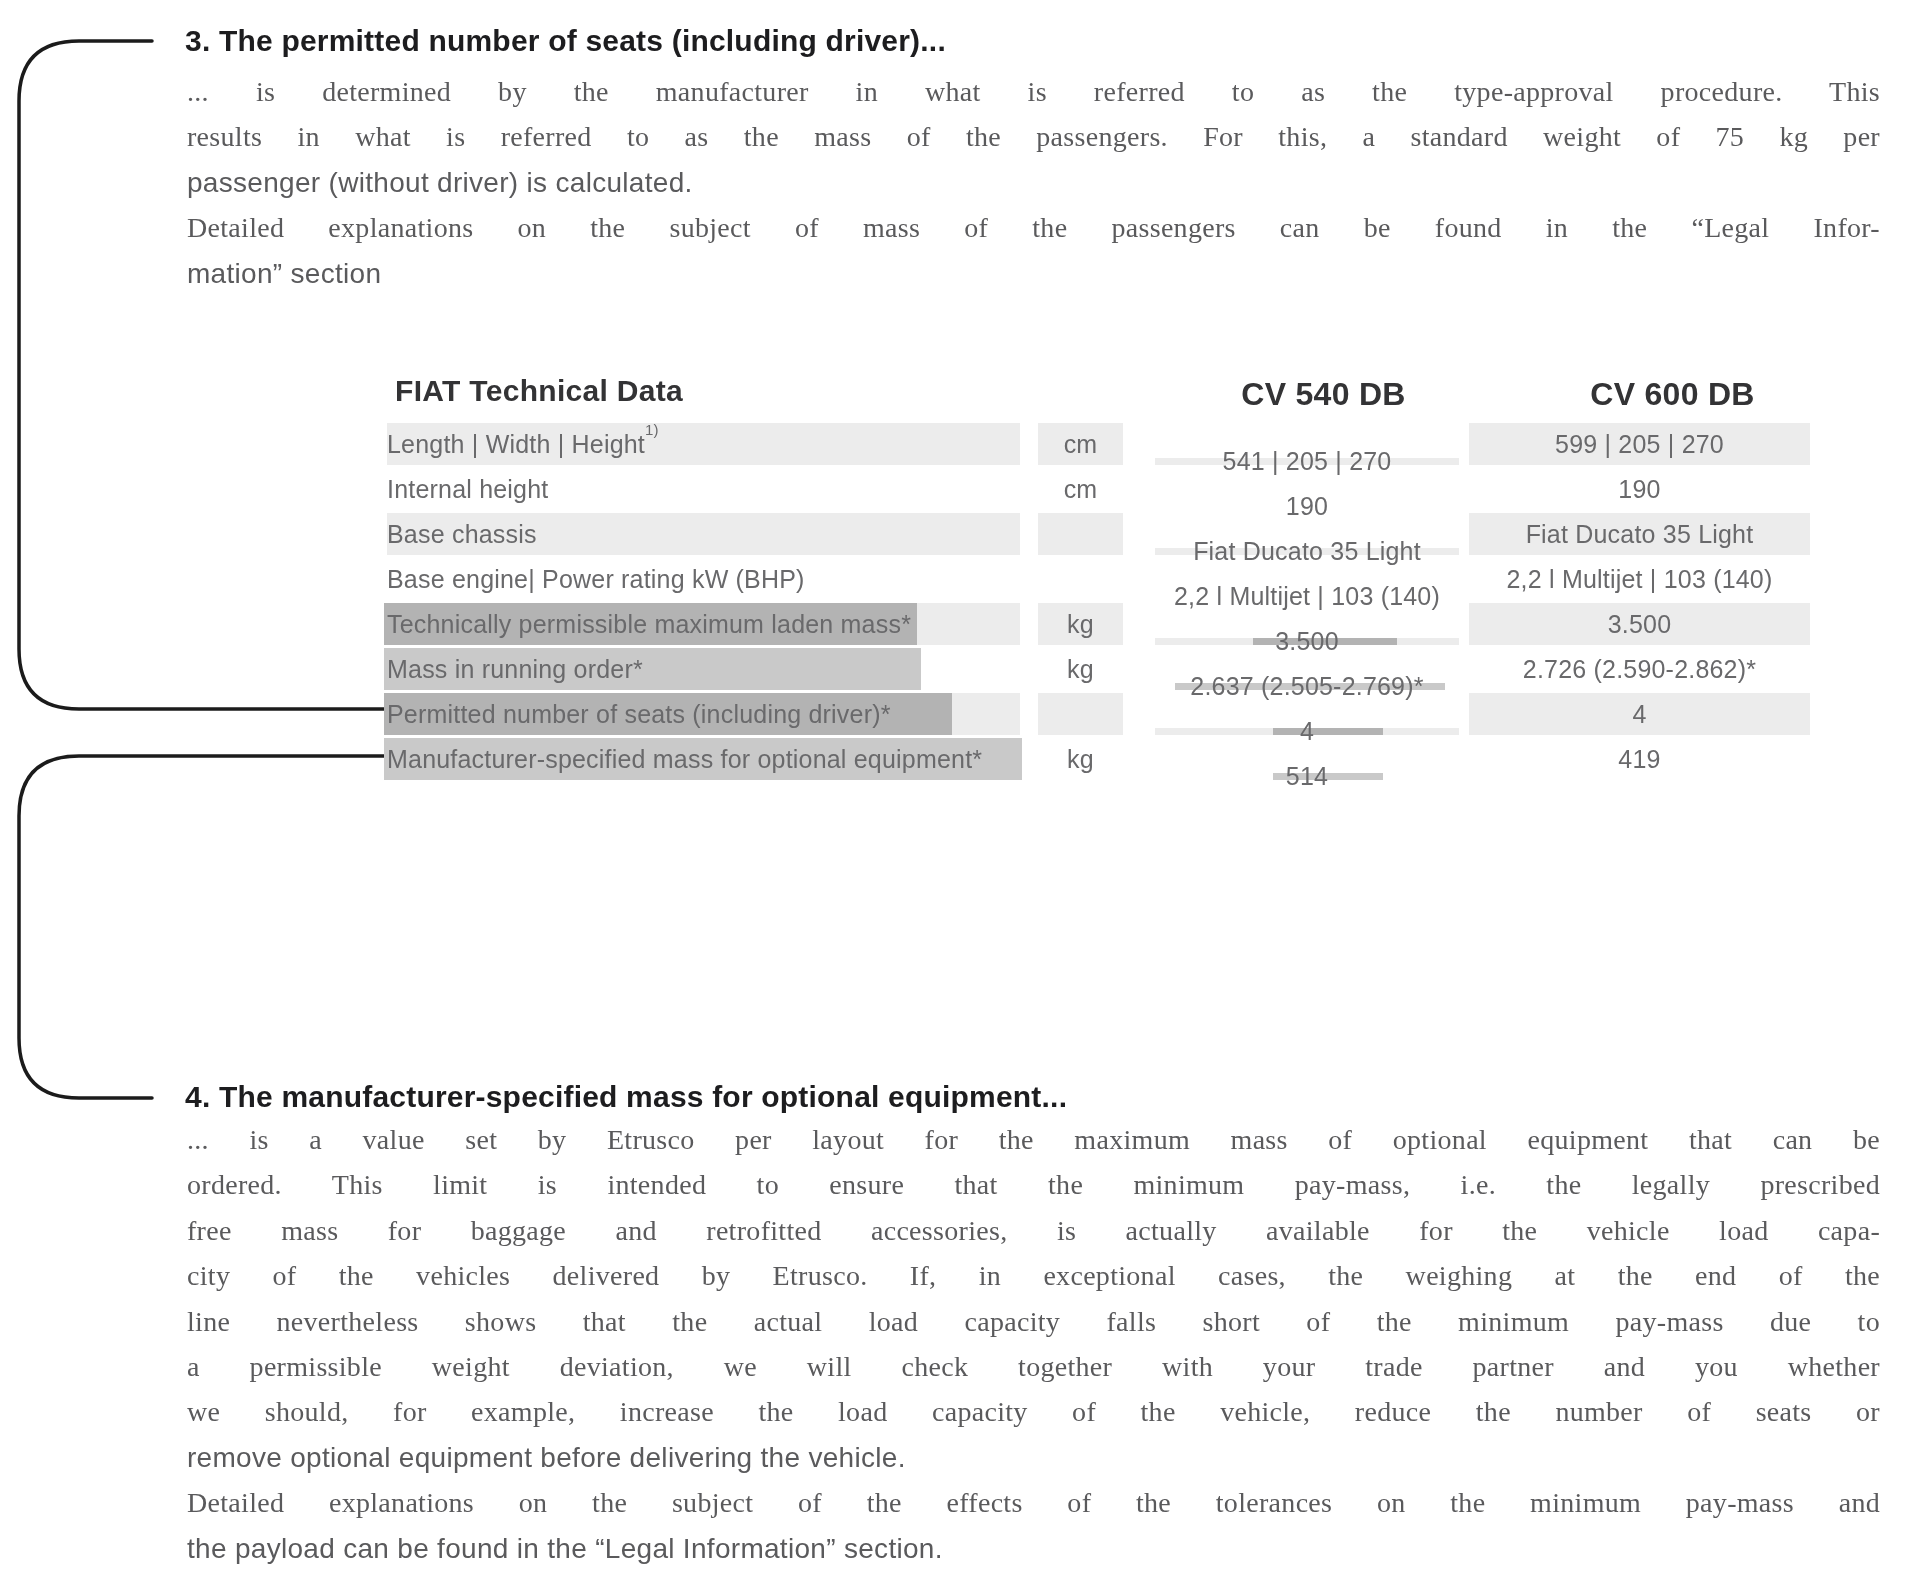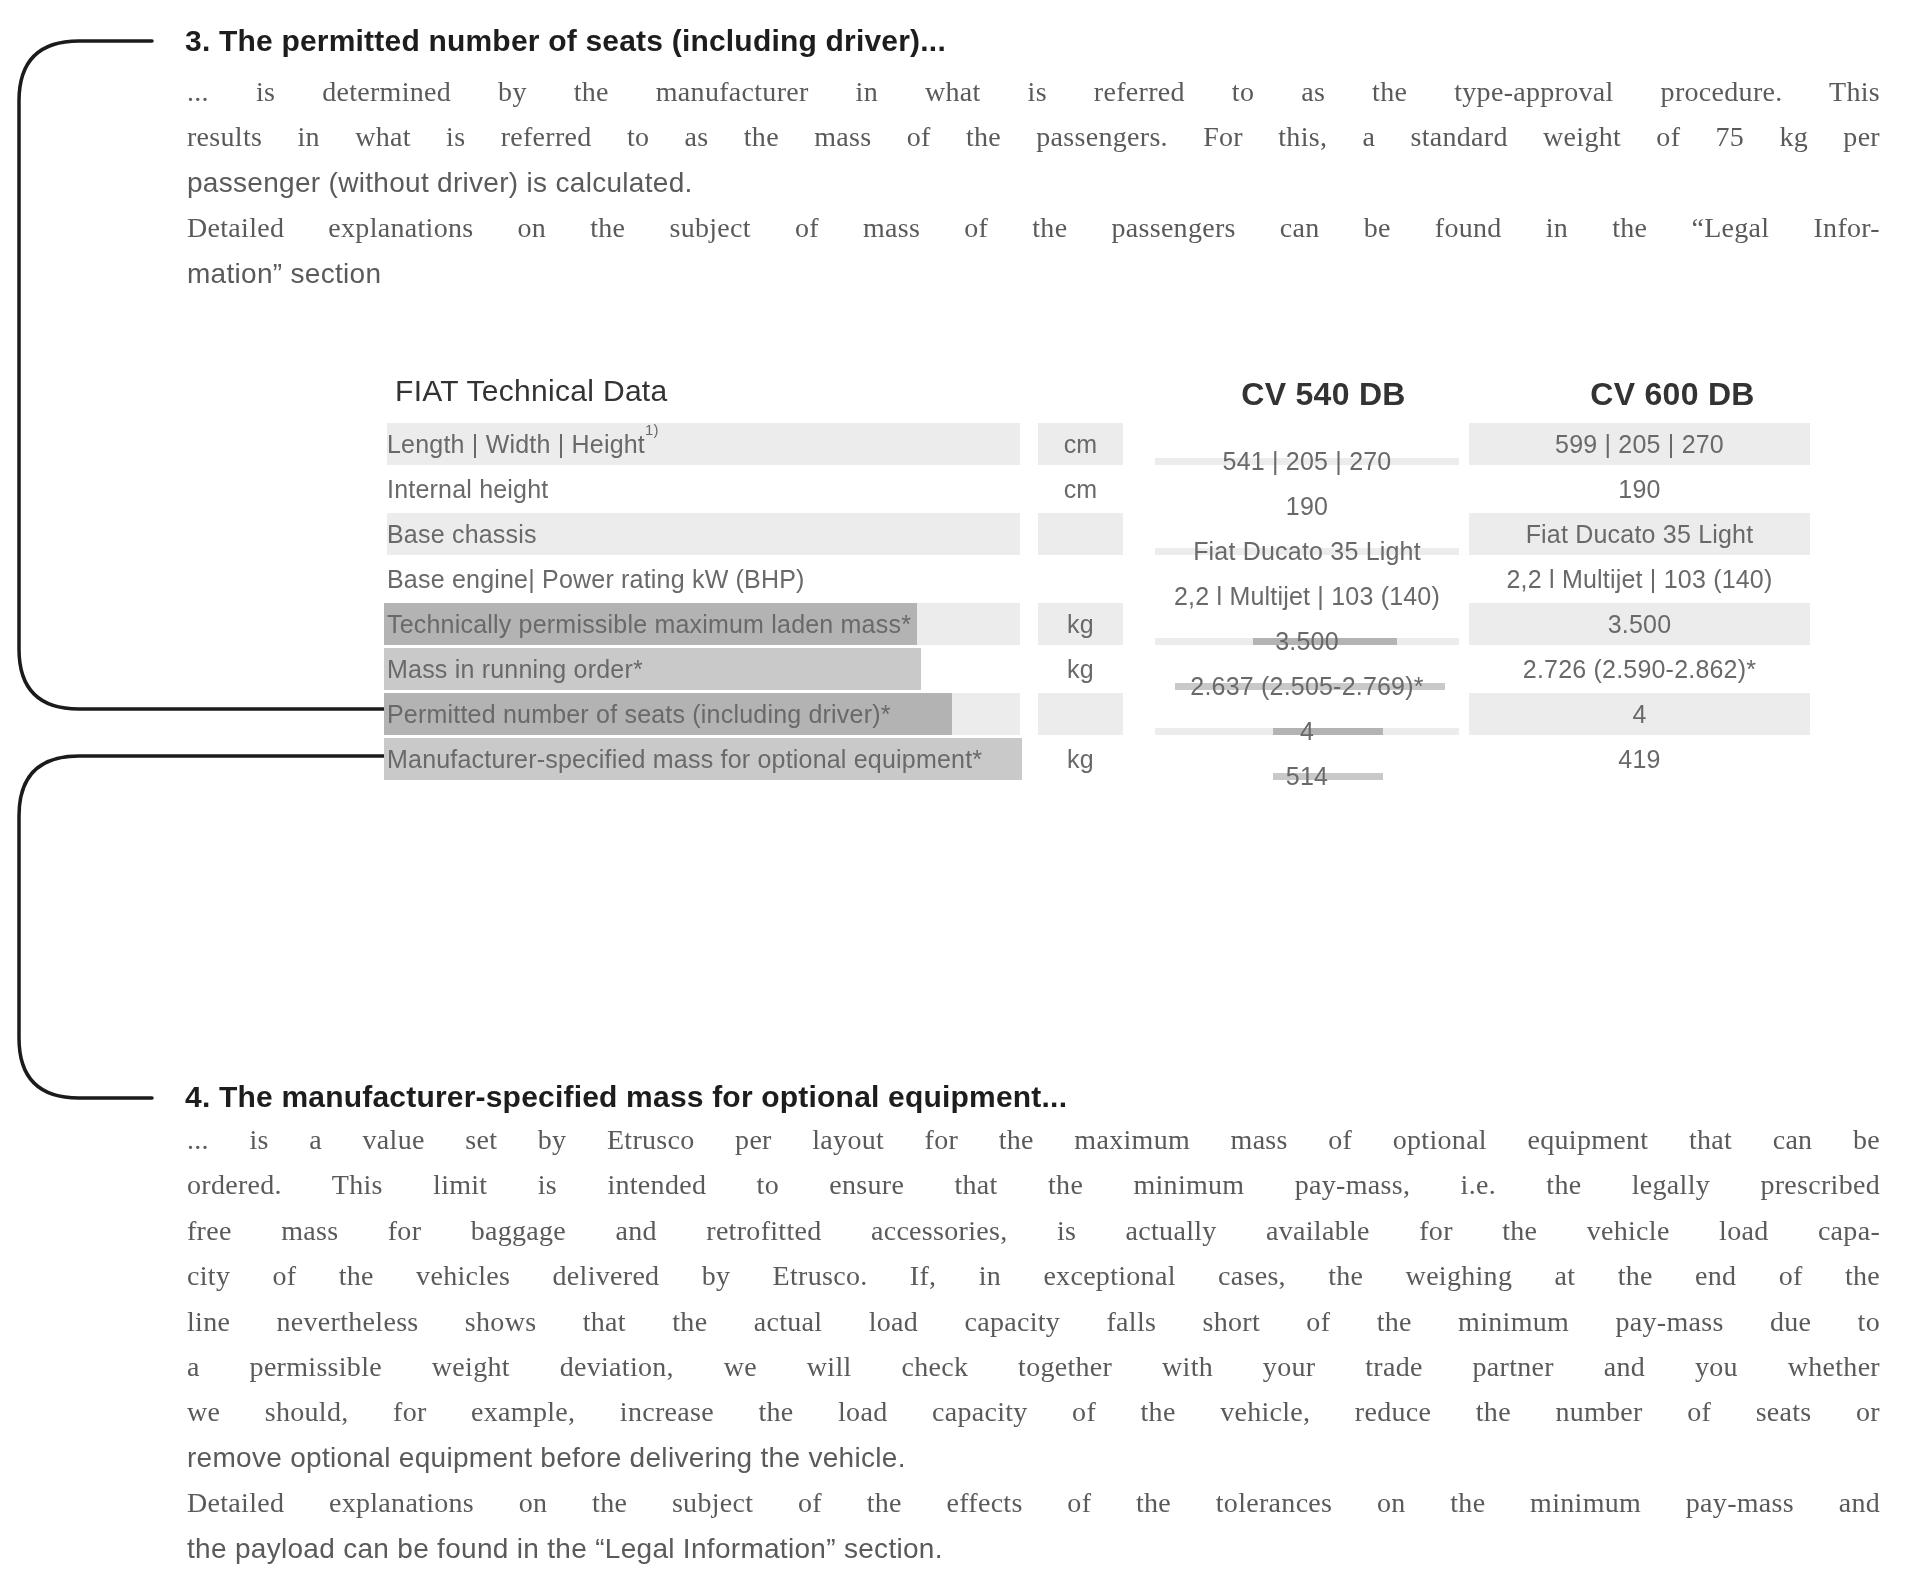--- a/index.html
+++ b/index.html
@@ -35,21 +35,21 @@
     font-size:28px;line-height:45.4px;height:45.4px;
     color:var(--body-text);letter-spacing:.3px;
   }
   .jl{text-align:justify;text-align-last:justify;font-family:Liberation Serif, serif;}
 
   
   #fiat-table{position:absolute;left:387px;top:374px;width:1456px;z-index:2;}
   .tbl-titlebar{position:relative;height:49px;}
   .tbl-title{
     position:absolute;left:8px;top:0;
-    font-size:30px;font-weight:normal;color:var(--table-header-text);letter-spacing:.3px;
+    font-size:30px;font-weight:bold;color:var(--table-header-text);letter-spacing:.3px;
   }
   .col-hdr{
     position:absolute;top:2px;text-align:center;
     font-size:32px;font-weight:bold;color:var(--table-header-text);letter-spacing:.3px;
   }
   .col-hdr.c540{left:768px;width:337px;}
   .col-hdr.c600{left:1115px;width:341px;}
 
   .trow{display:flex;height:42px;margin-bottom:3px;}
   .cell{

